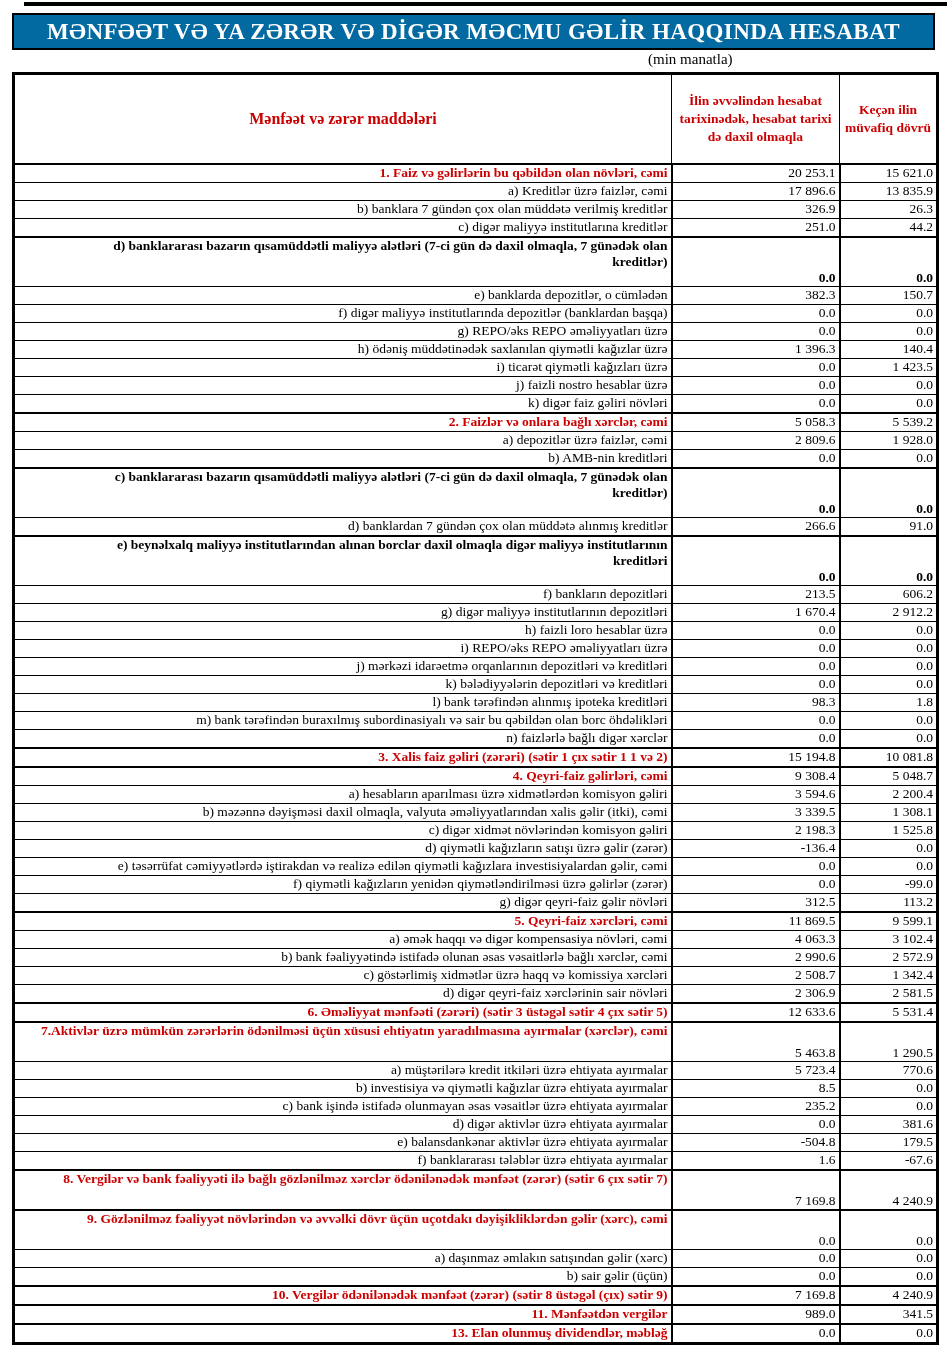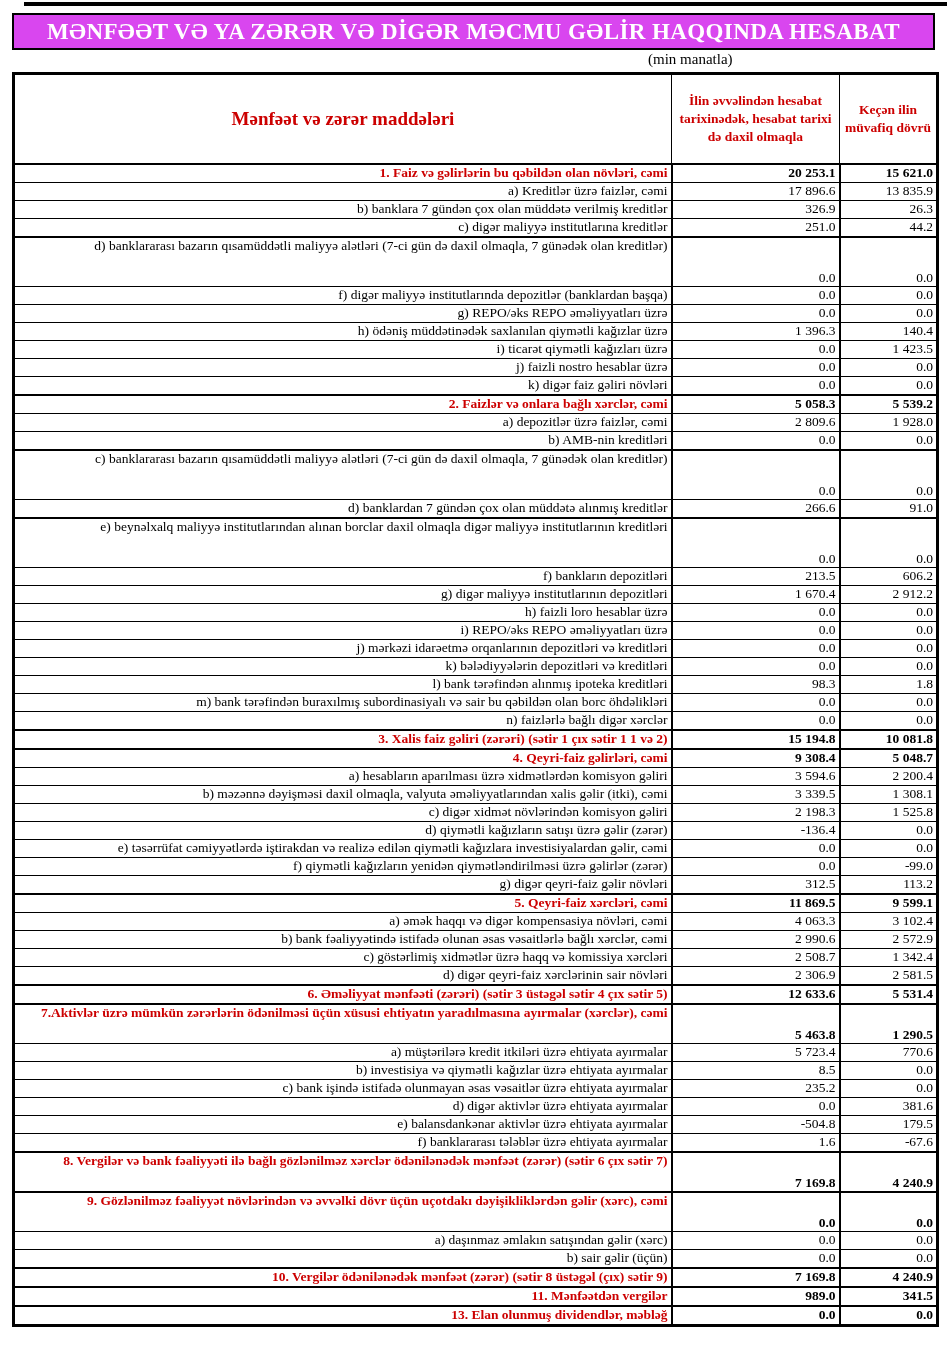--- a/index.html
+++ b/index.html
@@ -9,21 +9,21 @@
     font-family:"Liberation Serif", serif;
     position:relative;
     color:#000;
   }
   .top-rule {
     position:absolute; top:2px; left:24px; right:0; height:4px;
     background:#000;
   }
   .banner {
     position:absolute; top:13px; left:12px; width:919px; height:33px;
-    background:#d946ef; border:2px solid #000;
+    background:#0369a1; border:2px solid #000;
     display:flex; align-items:center; justify-content:center;
   }
   .banner-title {
     color:#ffffff; font-weight:bold; font-size:23px; letter-spacing:0.4px;
     white-space:nowrap;
   }
   .unit-note {
     position:absolute; top:51px; left:648px;
     font-size:15px; color:#000;
   }
@@ -35,34 +35,34 @@
   }
   table.report col.c1 { width:658px; }
   table.report col.c2 { width:168px; }
   table.report col.c3 { width:98px; }
   table.report th, table.report td { border:1px solid #000; overflow:hidden; }
   thead th {
     height:86px; color:#cc0000; font-weight:bold;
     text-align:center; vertical-align:middle;
     border-bottom-width:2px !important;
   }
-  th.items-head { font-size:19px; }
+  th.items-head { font-size:16px; }
   th.small-head { font-size:13.5px; line-height:1.35; padding:0 5px; }
   tbody td {
     font-size:13.5px; line-height:1.2;
     height:17px; padding:0 3px;
     vertical-align:middle;
   }
   td.label { text-align:right; }
   tr.sub td.label { padding-left:57px; }
   tr.section td.label { color:#cc0000; font-weight:bold; }
   td.num { text-align:right; border-left-width:2px !important; }
-  tr.section td.num { font-weight:bold;margin-left:40px; }
+  tr.section td.num { font-weight:normal;margin-left:40px; }
   tr.section td, tr.h-tall td, tr.h-tall2 td { border-top-width:2px; }
-  tr.h-tall td { height:48px; }
+  tr.h-tall td { height:48px;font-weight:bold; }
   tr.h-tall2 td { height:38px; }
   tr.h-tall td.label, tr.h-tall2 td.label { vertical-align:top; }
   tr.h-tall td.num, tr.h-tall2 td.num { vertical-align:bottom; }
 </style>
 </head>
 <body>
 
 <div class="top-rule"></div>
 
 <div class="banner">
@@ -104,20 +104,25 @@
         <td class="label">c) digər maliyyə institutlarına kreditlər</td>
         <td class="num">251.0</td>
         <td class="num">44.2</td>
       </tr>
       <tr class="sub h-tall">
         <td class="label">d) banklararası bazarın qısamüddətli maliyyə alətləri (7-ci gün də daxil olmaqla, 7 günədək olan kreditlər)</td>
         <td class="num">0.0</td>
         <td class="num">0.0</td>
       </tr>
       <tr class="sub">
+        <td class="label">e) banklarda depozitlər, o cümlədən</td>
+        <td class="num">382.3</td>
+        <td class="num">150.7</td>
+      </tr>
+      <tr class="sub">
         <td class="label">f) digər maliyyə institutlarında depozitlər (banklardan başqa)</td>
         <td class="num">0.0</td>
         <td class="num">0.0</td>
       </tr>
       <tr class="sub">
         <td class="label">g) REPO/əks REPO əməliyyatları üzrə</td>
         <td class="num">0.0</td>
         <td class="num">0.0</td>
       </tr>
       <tr class="sub">

